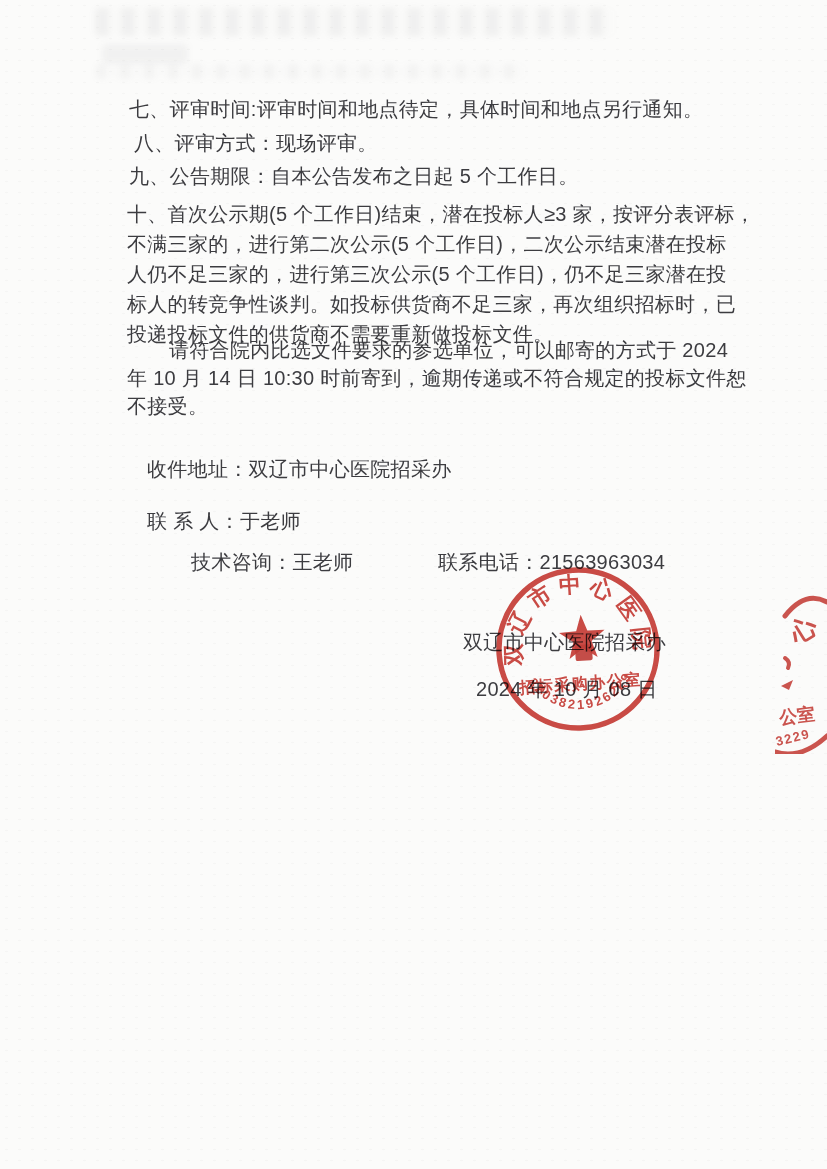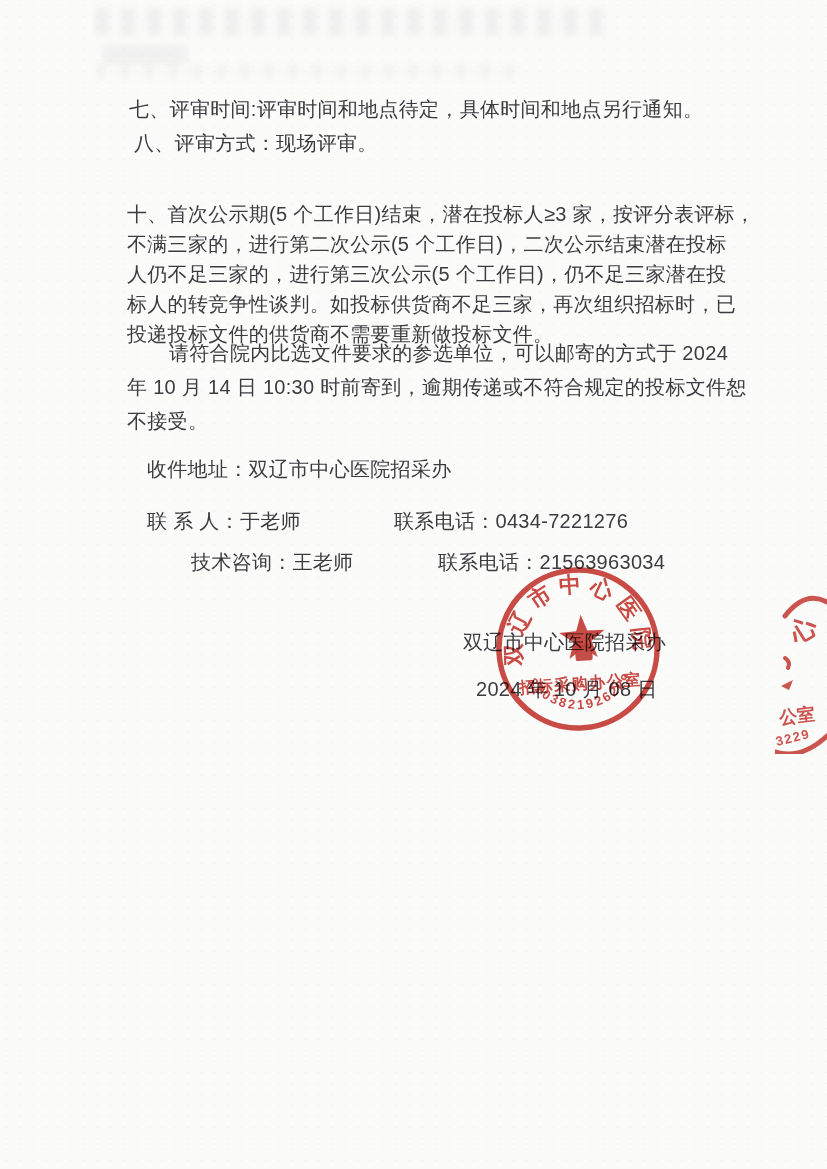--- a/index.html
+++ b/index.html
@@ -23,21 +23,21 @@
   .a2{left:102px;top:44px;width:86px;height:20px;background:rgba(120,120,125,.14);}
   .a3{left:96px;top:64px;width:430px;height:15px;
       background:repeating-linear-gradient(90deg, rgba(125,125,130,.12) 0 10px, rgba(125,125,130,.02) 10px 24px);}
 
   .line, .block, .row, .sig{position:absolute;font-size:20px;font-weight:500;letter-spacing:.3px;}
   .c7{left:129px;top:96px;}
   .c8{left:134px;top:130px;}
   .c9{left:129px;top:163px;}
   .block{white-space:pre-line;width:640px;}
   .c10{left:127px;top:199px;line-height:30px;}
-  .mailing{left:127px;top:336px;line-height:34px;text-indent:42px;}
+  .mailing{left:127px;top:336px;line-height:28px;text-indent:42px;}
   p{margin:0;}
 
   .row{left:147px;width:640px;}
   .r-address{top:456px;}
   .r-contact{top:508px;}
   .r-tech{top:549px;margin-left:44px;}
   .phone{position:absolute;left:247px;top:0;}
 
   .sig-org{left:463px;top:629px;font-size:20px;}
   .sig-date{left:476px;top:676px;font-size:20px;}
@@ -56,36 +56,36 @@
 <body>
 
 <div class="page">
 
   <div class="artifact a1"></div>
   <div class="artifact a2"></div>
   <div class="artifact a3"></div>
 
   <p class="line c7">七、评审时间:评审时间和地点待定，具体时间和地点另行通知。</p>
   <p class="line c8">八、评审方式：现场评审。</p>
+  <p class="line c9">九、公告期限：自本公告发布之日起 5 个工作日。</p>
   <p class="block c10">十、首次公示期(5 个工作日)结束，潜在投标人≥3 家，按评分表评标，
 不满三家的，进行第二次公示(5 个工作日)，二次公示结束潜在投标
 人仍不足三家的，进行第三次公示(5 个工作日)，仍不足三家潜在投
 标人的转竞争性谈判。如投标供货商不足三家，再次组织招标时，已
 投递投标文件的供货商不需要重新做投标文件。</p>
   <p class="block mailing">请符合院内比选文件要求的参选单位，可以邮寄的方式于 2024
 年 10 月 14 日 10:30 时前寄到，逾期传递或不符合规定的投标文件恕
 不接受。</p>
 
   <div class="row r-address">
     <span>收件地址：</span><span>双辽市中心医院招采办</span>
   </div>
 
   <div class="row r-contact">
     <span>联 系 人：</span><span>于老师</span>
-    <span class="phone"><span>联系电话：</span><span>0434-7221276</span></span>
   </div>
 
   <div class="row r-tech">
     <span>技术咨询：</span><span>王老师</span>
     <span class="phone"><span>联系电话：</span><span>21563963034</span></span>
   </div>
 
   <div class="sig sig-org">双辽市中心医院招采办</div>
   <div class="sig sig-date">2024 年 10 月 08 日</div>
 

